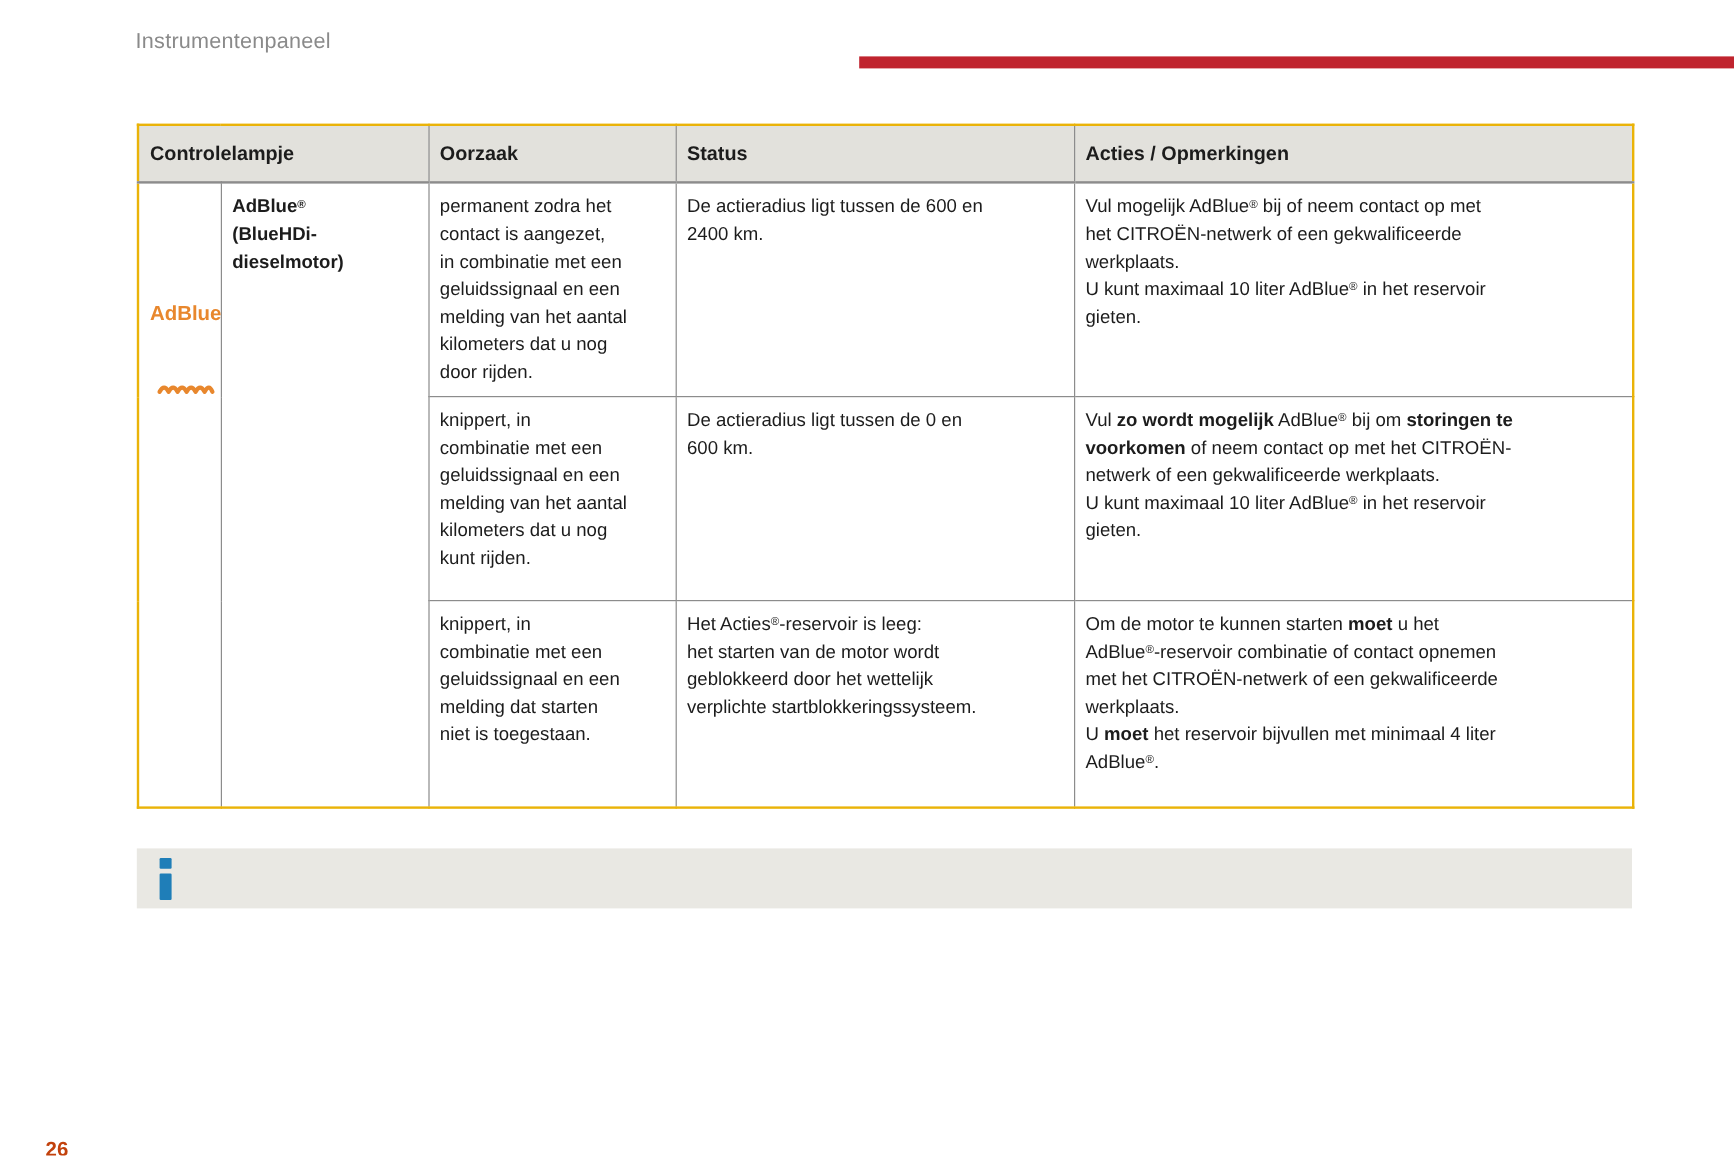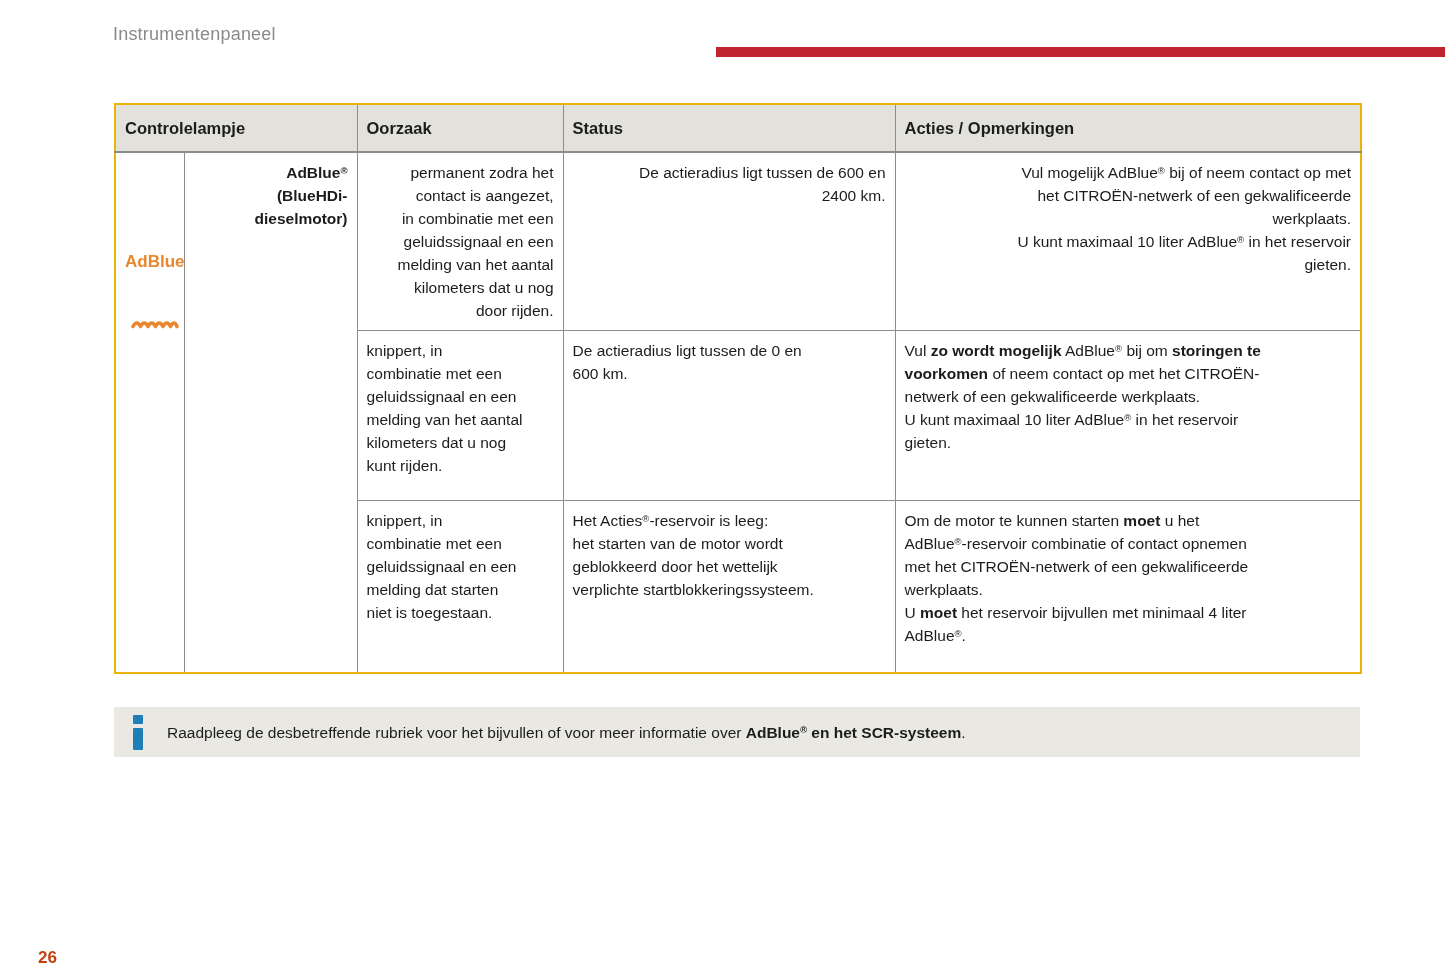--- a/index.html
+++ b/index.html
@@ -17,21 +17,21 @@
     background:#e2e1dc; height:48px; text-align:left; vertical-align:middle;
     font-size:16.5px; font-weight:bold; padding:0 9px;
   }
   table.warn th { border-bottom:2px solid #8c8c8c; }
   table.warn td {
     vertical-align:top; padding:8px 9px; font-size:15.5px; line-height:23px;
     background:#ffffff; white-space:pre-wrap;
   }
   td.icon-cell { background:#ffffff; padding:13px 0 0 0; text-align:center; }
   td.name-cell { background:#f2f1ec; font-weight:bold; font-size:16px; line-height:23px; padding:8px 10px; }
-  tr.r1 td { height:174px;text-align:right; }
+  tr.r1 td { height:174px; }
   tr.r2 td { height:170px; }
   tr.r3 td { height:172px; }
 
   .b { font-weight:bold; }
   sup { font-size:0.62em; line-height:0; position:relative; top:-0.45em; vertical-align:baseline; }
 
   .adblue-logo { display:inline-block; color:#e8872d; }
   .adblue-logo .logo-text { font-size:17px; font-weight:bold; letter-spacing:0; display:block; line-height:18px; }
   .adblue-logo svg { display:block; margin:1px auto 0 auto; }
 
@@ -129,16 +129,15 @@
     </tr>
   </tbody>
     </table>
 </div>
 
 <div class="note">
   <div class="info-i">
     <div class="dot"></div>
     <div class="stem"></div>
   </div>
-  <div class="note-text"><span>Raadpleeg de desbetreffende rubriek voor het bijvullen of voor meer informatie over </span><span class="b">AdBlue</span><sup class="b">®</sup><span class="b"> en het SCR-systeem</span><span>.</span></div>
 </div>
 
 <div class="page-number">26</div>
 
 </body></html>

